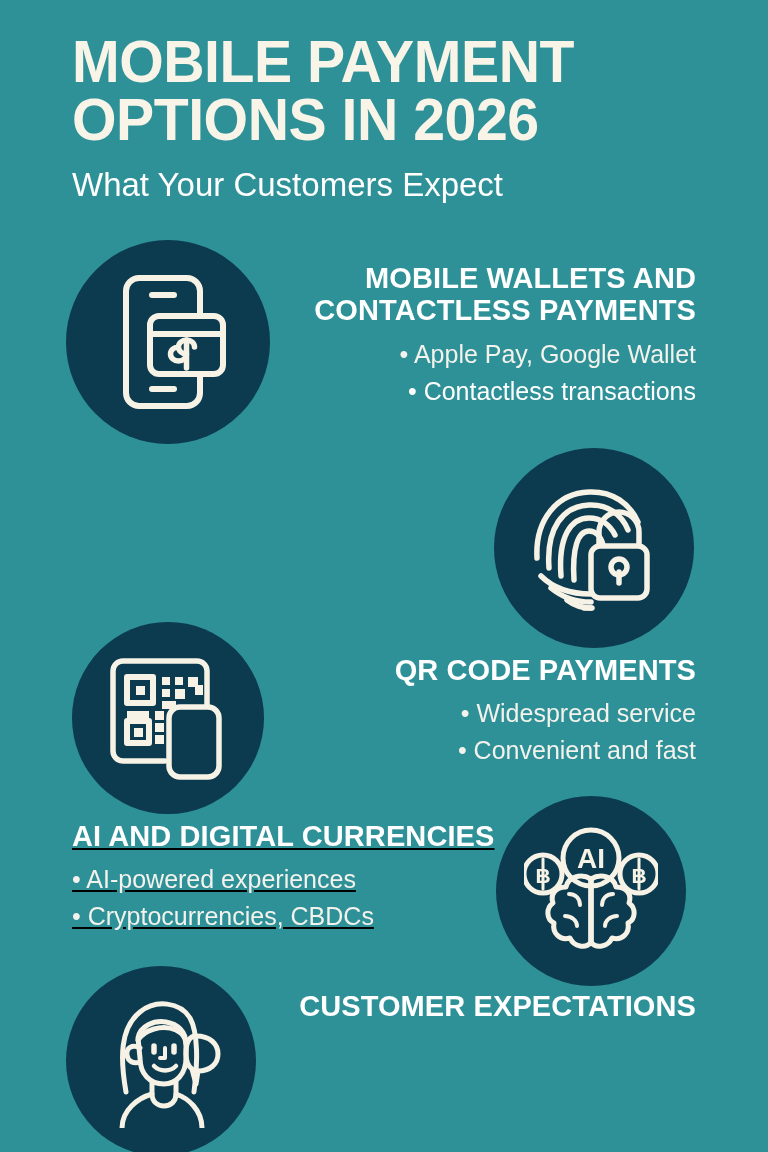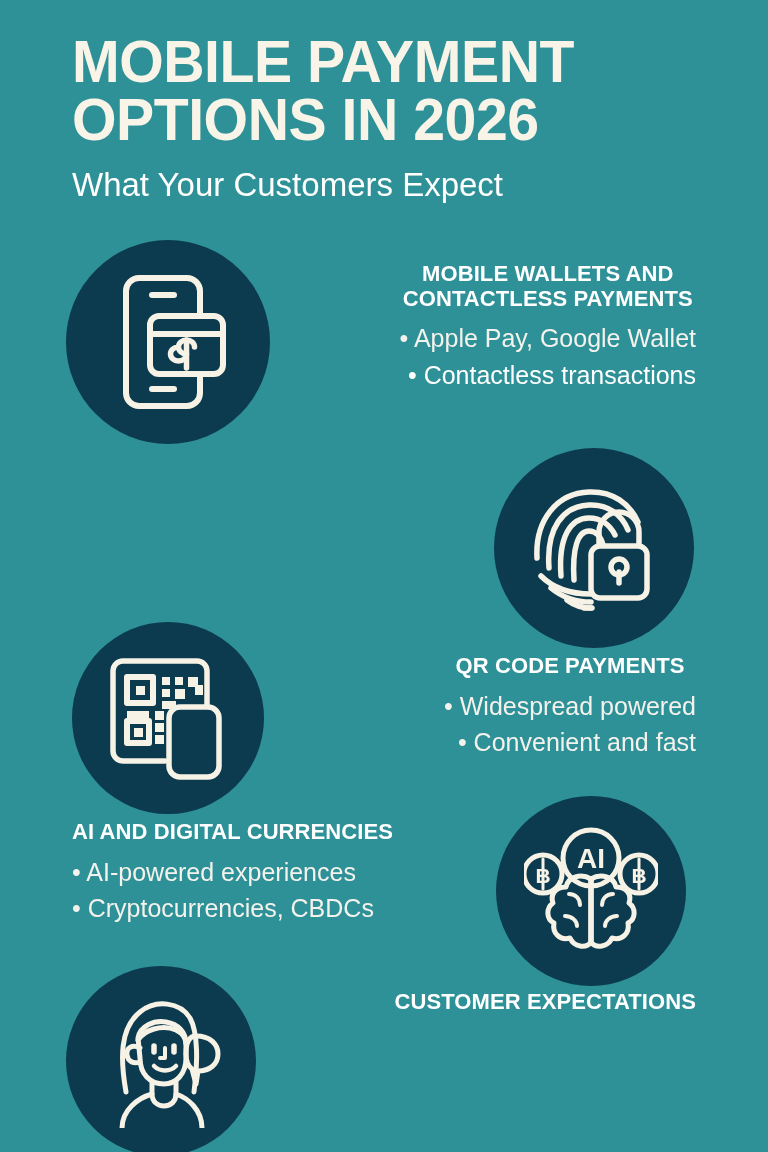--- a/index.html
+++ b/index.html
@@ -43,27 +43,26 @@
     position:absolute;
     border-radius:50%;
     background:#0C3A4E;
     display:flex; align-items:center; justify-content:center;
   }
   .icon-circle svg { display:block; }
 
   .txtblock { position:absolute; }
   .sec-head {
     font-weight:700;
-    font-size:22px;
+    font-size:29px;
     line-height:1.12;
     color:#FFFFFF;
     text-transform:uppercase;
     letter-spacing:0.1px;
     white-space:nowrap;
-    text-align:center;
   }
   .sec-head .hl { display:block; }
   .bullets { margin-top:9px; }
   .bullet {
     font-size:25px;
     font-weight:400;
     color:#F4F2EC;
     line-height:1.47;
     white-space:nowrap;
   }
@@ -78,21 +77,21 @@
   #sec2 { top:448px; height:196px; }
   #sec2 .icon-circle { left:494px; top:0px; width:200px; height:200px; }
   #sec2 .txtblock { left:72px; top:28px; }
 
   #sec3 { top:622px; height:200px; }
   #sec3 .icon-circle { left:72px; top:0px; width:192px; height:192px; }
   #sec3 .txtblock { right:72px; top:32px; }
 
   #sec4 { top:796px; height:190px; }
   #sec4 .icon-circle { left:496px; top:0px; width:190px; height:190px; }
-  #sec4 .txtblock { left:72px; top:24px; }
+  #sec4 .txtblock { left:72px; top:24px;text-decoration:underline; }
 
   #sec5 { top:966px; height:186px; }
   #sec5 .icon-circle { left:66px; top:0px; width:190px; height:190px; }
   #sec5 .txtblock { right:72px; top:24px; }
 </style>
 </head>
 <body style="background: rgb(46, 145, 151);">
 
 <div class="canvas">
 
@@ -184,21 +183,21 @@
           </g>
 
           <rect x="62" y="52" width="50" height="70" rx="11" fill="#0C3A4E"></rect>
         </svg>
       </div>
       <div class="txtblock align-right">
         <div class="sec-head" style="color: rgb(255, 255, 255);">
           <span class="hl">QR CODE PAYMENTS</span>
         </div>
         <div class="bullets">
-          <div class="bullet" style="color: rgb(244, 242, 236);">• Widespread powered</div>
+          <div class="bullet" style="color: rgb(244, 242, 236);">• Widespread service</div>
           <div class="bullet" style="color: rgb(244, 242, 236);">• Convenient and fast</div>
         </div>
       </div>
     </div>
   </div>
 
   <div class="section" id="sec4">
     <div class="sec-inner">
       <div class="icon-circle" style="background: rgb(12, 58, 78);">
         <svg width="134" height="128" viewBox="0 0 134 128" fill="none" stroke="#F6F2E6" stroke-width="5" stroke-linecap="round" stroke-linejoin="round">

